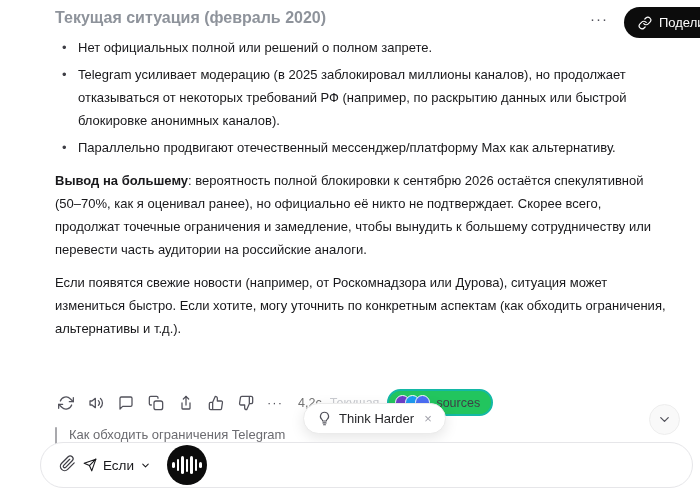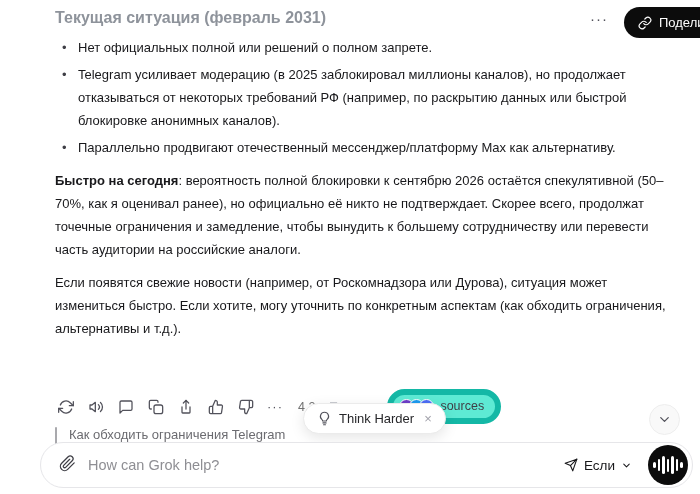--- a/index.html
+++ b/index.html
@@ -24,21 +24,21 @@
   b { font-weight:700; }
 
   
   .actionbar { position:absolute; left:57px; top:389px; display:flex; align-items:center; }
   .act-btn { background:none; border:none; cursor:pointer; color:#52525b; width:17px; height:17px;
     margin-right:13px; display:flex; align-items:center; justify-content:center; padding:0; }
   .act-btn svg { width:16px; height:16px; }
   .act-more { font-size:13px; letter-spacing:1px; width:auto; }
   .act-time { font-size:12.5px; color:#737373; margin:0 8px 0 2px; }
   .act-mode { font-size:12.5px; color:#c9cbd0; margin-right:8px; }
-  .sources-pill { display:flex; align-items:flex-start; background:#5eead4; border:6px solid #14b8a6;
+  .sources-pill { display:flex; align-items:center; background:#22c55e; border:2px solid #14b8a6;
     border-radius:999px; padding:4px 11px 4px 6px; cursor:pointer; }
   .favicons { display:flex; margin-right:6px; }
   .fav { width:15px; height:15px; border-radius:50%; border:1.5px solid #fff; }
   .fav + .fav { margin-left:-5px; }
   .fav-1 { background:#6d3fc8; } .fav-2 { background:#1d9bf0; } .fav-3 { background:#4c6ef5; }
   .sources-label { font-size:12.5px; color:#3f3f46; }
 
   
   .tooltip { position:absolute; left:303px; top:403px; z-index:5; display:flex; align-items:center; gap:7px;
     background:#fff; border:1px solid #ebebeb; border-radius:17px; padding:7px 13px;
@@ -78,39 +78,39 @@
   .wf-bar { width:2.5px; background:#fff; border-radius:2px; }
   .wf-bar:nth-child(1){height:6px;} .wf-bar:nth-child(2){height:12px;} .wf-bar:nth-child(3){height:18px;}
   .wf-bar:nth-child(4){height:13px;} .wf-bar:nth-child(5){height:18px;} .wf-bar:nth-child(6){height:12px;}
   .wf-bar:nth-child(7){height:6px;}
 </style>
 </head>
 <body>
 
 <div class="stage">
 
-  <div class="hdr-title">Текущая ситуация (февраль 2031)</div>
+  <div class="hdr-title">Текущая ситуация (февраль 2020)</div>
   <button class="hdr-more">···</button>
   <button class="share-btn">
     <span style="display:flex;">
       <svg width="14" height="14" viewBox="0 0 24 24" fill="none" stroke="#ffffff" stroke-width="2" stroke-linecap="round" stroke-linejoin="round">
         <path d="M10 13a5 5 0 0 0 7.54.54l3-3a5 5 0 0 0-7.07-7.07l-1.72 1.71"></path>
         <path d="M14 11a5 5 0 0 0-7.54-.54l-3 3a5 5 0 0 0 7.07 7.07l1.71-1.71"></path>
       </svg>
     </span>
     <span>Подели</span>
   </button>
 
   <div class="content">
     <ul class="blist">
       <li><span>Нет официальных полной или решений о полном запрете.</span><b></b><span></span></li>
       <li><span>Telegram усиливает модерацию (в 2025 заблокировал миллионы каналов), но продолжает отказываться от некоторых требований РФ (например, по раскрытию данных или быстрой блокировке анонимных каналов).</span><b></b><span></span></li>
       <li><span>Параллельно продвигают отечественный мессенджер/платформу Max как альтернативу.</span><b></b><span></span></li>
     </ul>
-    <p class="para"><span></span><b>Быстро на сегодня</b><span>: вероятность полной блокировки к сентябрю 2026 остаётся спекулятивной (50–70%, как я оценивал ранее), но официально её никто не подтверждает. Скорее всего, продолжат точечные ограничения и замедление, чтобы вынудить к большему сотрудничеству или перевести часть аудитории на российские аналоги.</span></p>
+    <p class="para"><span></span><b>Вывод на большему</b><span>: вероятность полной блокировки к сентябрю 2026 остаётся спекулятивной (50–70%, как я оценивал ранее), но официально её никто не подтверждает. Скорее всего, продолжат точечные ограничения и замедление, чтобы вынудить к большему сотрудничеству или перевести часть аудитории на российские аналоги.</span></p>
     <p class="para"><span>Если появятся свежие новости (например, от Роскомнадзора или Дурова), ситуация может измениться быстро. Если хотите, могу уточнить по конкретным аспектам (как обходить ограничения, альтернативы и т.д.).</span><b></b><span></span></p>
   </div>
 
   <div class="actionbar">
     <button class="act-btn">
       <svg viewBox="0 0 24 24" fill="none" stroke="currentColor" stroke-width="1.9" stroke-linecap="round" stroke-linejoin="round">
           <polyline points="23 4 23 10 17 10"></polyline>
           <polyline points="1 20 1 14 7 14"></polyline>
           <path d="M3.51 9a9 9 0 0 1 14.85-3.36L23 10M1 14l4.64 4.36A9 9 0 0 0 20.49 15"></path>
         </svg>
@@ -183,21 +183,20 @@
     <span class="qbar"></span>
     <span class="qtext">Как обходить ограничения Telegram</span>
   </div>
 
   <div class="composer">
     <button class="clip-btn">
       <svg viewBox="0 0 24 24" fill="none" stroke="currentColor" stroke-width="1.8" stroke-linecap="round" stroke-linejoin="round">
           <path d="M21.44 11.05l-9.19 9.19a6 6 0 0 1-8.49-8.49l9.19-9.19a4 4 0 0 1 5.66 5.66l-9.2 9.19a2 2 0 0 1-2.83-2.83l8.49-8.48"></path>
         </svg>
     </button>
-    <input type="text" placeholder="How can Grok help?" style="">
     <button class="model-select">
       <svg viewBox="0 0 24 24" fill="none" stroke="currentColor" stroke-width="1.9" stroke-linecap="round" stroke-linejoin="round">
           <line x1="22" y1="2" x2="11" y2="13"></line>
           <polygon points="22 2 15 22 11 13 2 9 22 2"></polygon>
         </svg>
       <span class="model-label">Если</span>
       <span class="chev" style="display:flex;">
         <svg viewBox="0 0 24 24" fill="none" stroke="currentColor" stroke-width="2.2" stroke-linecap="round" stroke-linejoin="round">
             <polyline points="6 9 12 15 18 9"></polyline>
           </svg>

